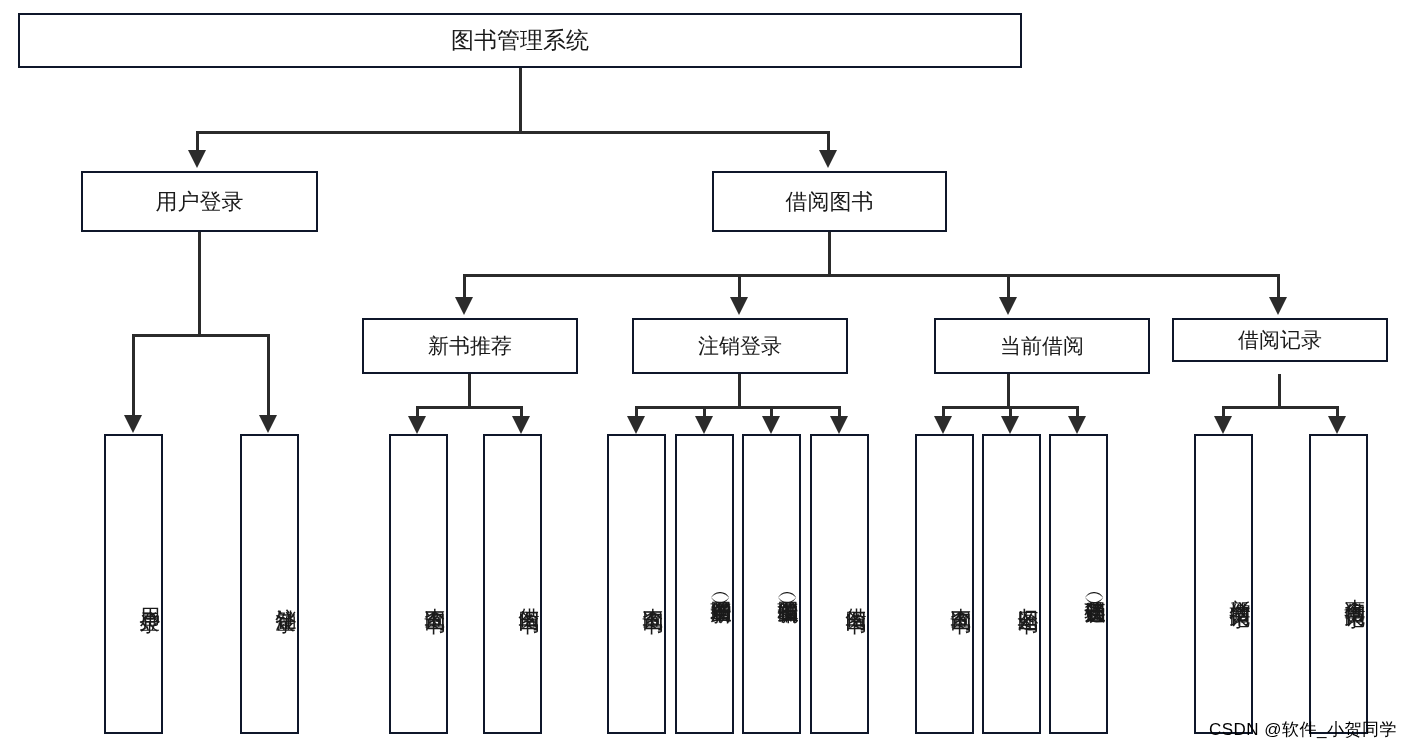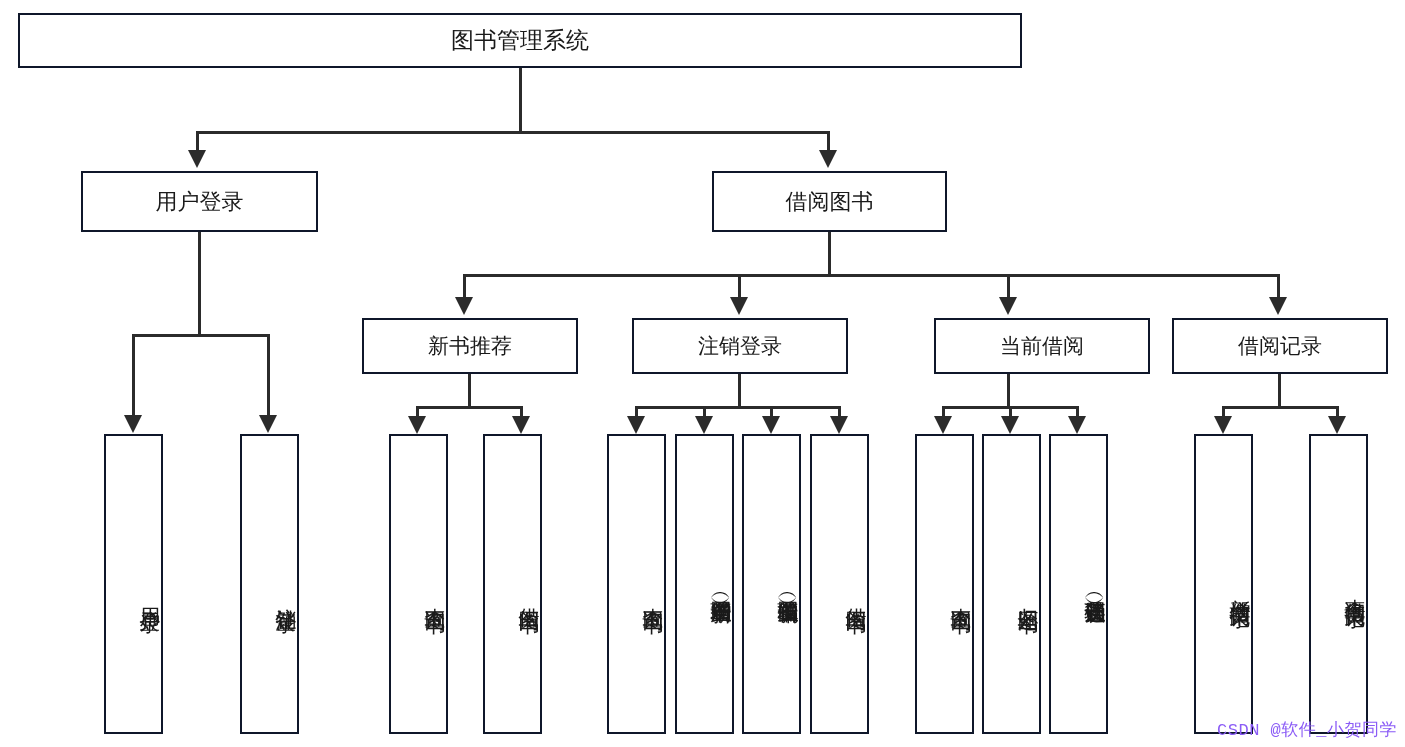--- a/index.html
+++ b/index.html
@@ -77,24 +77,24 @@
     border-left: 9px solid transparent;
     border-right: 9px solid transparent;
     border-top: 18px solid #2b2b2b;
   }
   
   #watermark {
     position: absolute;
     right: 8px;
     bottom: 6px;
     font-size: 17px;
-    color: #8b5cf6;
+    color: #000000;
     letter-spacing: 0.5px;
     white-space: nowrap;
-    font-family: Liberation Mono, monospace;
+    font-family: Liberation Sans, sans-serif;
     margin-left: 32px;
   }
 </style>
 </head>
 <body>
 
 <div id="canvas">
 
   <div class="node root" style="left:18px; top:13px; width:1004px; height:55px;">
     <span class="label">图书管理系统</span>
@@ -143,21 +143,21 @@
 
   <div class="node level3" style="left:362px; top:318px; width:216px; height:56px;">
     <span class="label">新书推荐</span>
   </div>
   <div class="node level3" style="left:632px; top:318px; width:216px; height:56px;">
     <span class="label">注销登录</span>
   </div>
   <div class="node level3" style="left:901px; top:318px; width:216px; height:56px;margin-left:33px;">
     <span class="label">当前借阅</span>
   </div>
-  <div class="node level3" style="left:1172px; top:318px; width:216px; height:56px;">
+  <div class="node level3" style="left:1172px; top:318px; width:216px; height:44px;">
     <span class="label">借阅记录</span>
   </div>
 
   <div class="vline" style="left:468px; top:374px; width:3px; height:34px;"></div>
   <div class="hline" style="left:416px; top:406px; width:107px; height:3px;"></div>
   <div class="vline" style="left:416px; top:406px; width:3px; height:12px;"></div>
   <div class="vline" style="left:520px; top:406px; width:3px; height:12px;"></div>
   <div class="arrow" style="left:408px; top:416px;"></div>
   <div class="arrow" style="left:512px; top:416px;"></div>
 

